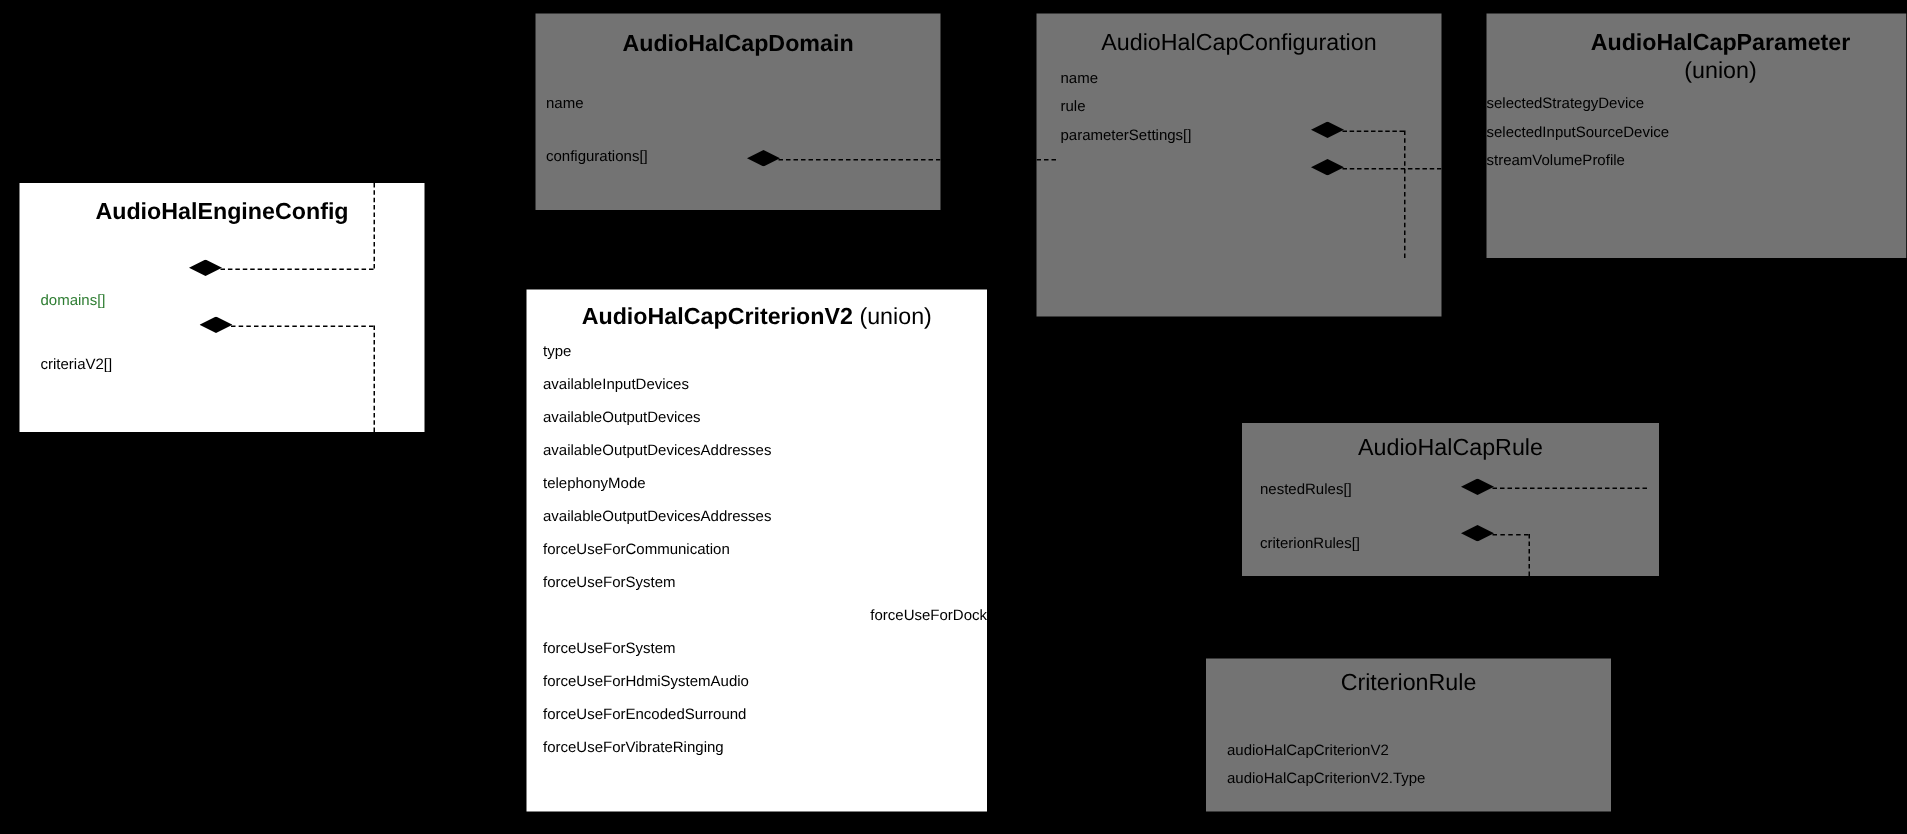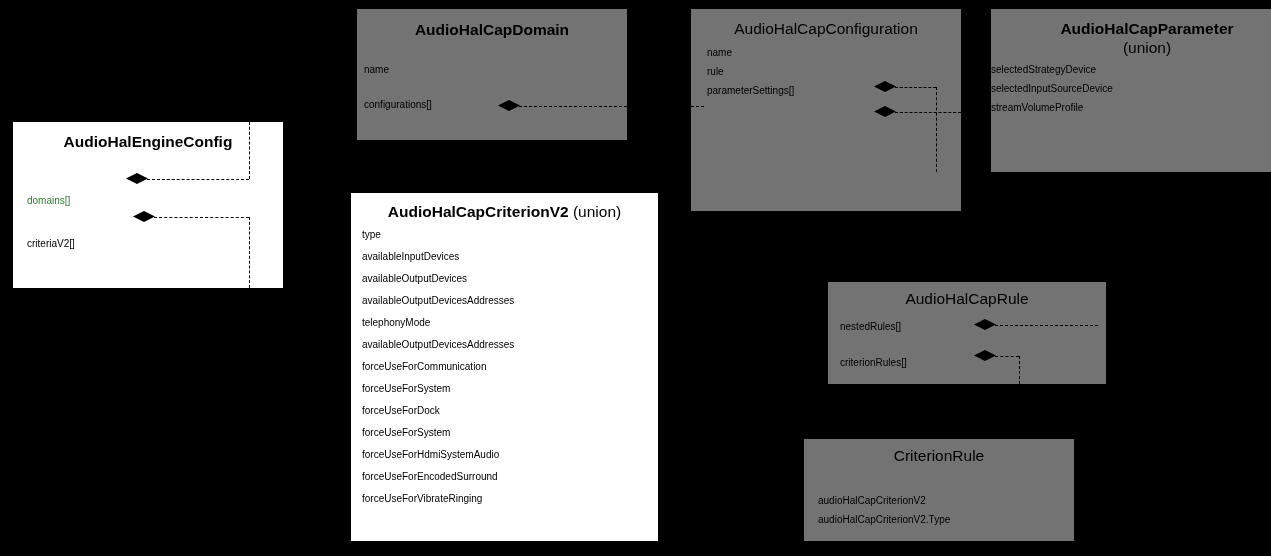--- a/index.html
+++ b/index.html
@@ -140,21 +140,21 @@
     </div>
     <div class="field-list" style="margin-top:2px; padding-left:11px;">
       <div class="field" style="line-height:22px;">type</div>
       <div class="field" style="line-height:22px;">availableInputDevices</div>
       <div class="field" style="line-height:22px;">availableOutputDevices</div>
       <div class="field" style="line-height:22px;">availableOutputDevicesAddresses</div>
       <div class="field" style="line-height:22px;">telephonyMode</div>
       <div class="field" style="line-height:22px;">availableOutputDevicesAddresses</div>
       <div class="field" style="line-height:22px;">forceUseForCommunication</div>
       <div class="field" style="line-height:22px;">forceUseForSystem</div>
-      <div class="field" style="line-height:22px;">forceUseForDock</div>
+      <div class="field" style="line-height:22px;text-align:right;">forceUseForDock</div>
       <div class="field" style="line-height:22px;">forceUseForSystem</div>
       <div class="field" style="line-height:22px;">forceUseForHdmiSystemAudio</div>
       <div class="field" style="line-height:22px;">forceUseForEncodedSurround</div>
       <div class="field" style="line-height:22px;">forceUseForVibrateRinging</div>
     </div>
   </div>
 
   <div class="uml-box green" style="left:784px; top:282px; width:278px; height:102px;margin-left:44px;">
     <div class="box-title" style="margin-top:7px;">AudioHalCapRule</div>
     <div class="field-list" style="margin-top:9px; padding-left:12px;">

